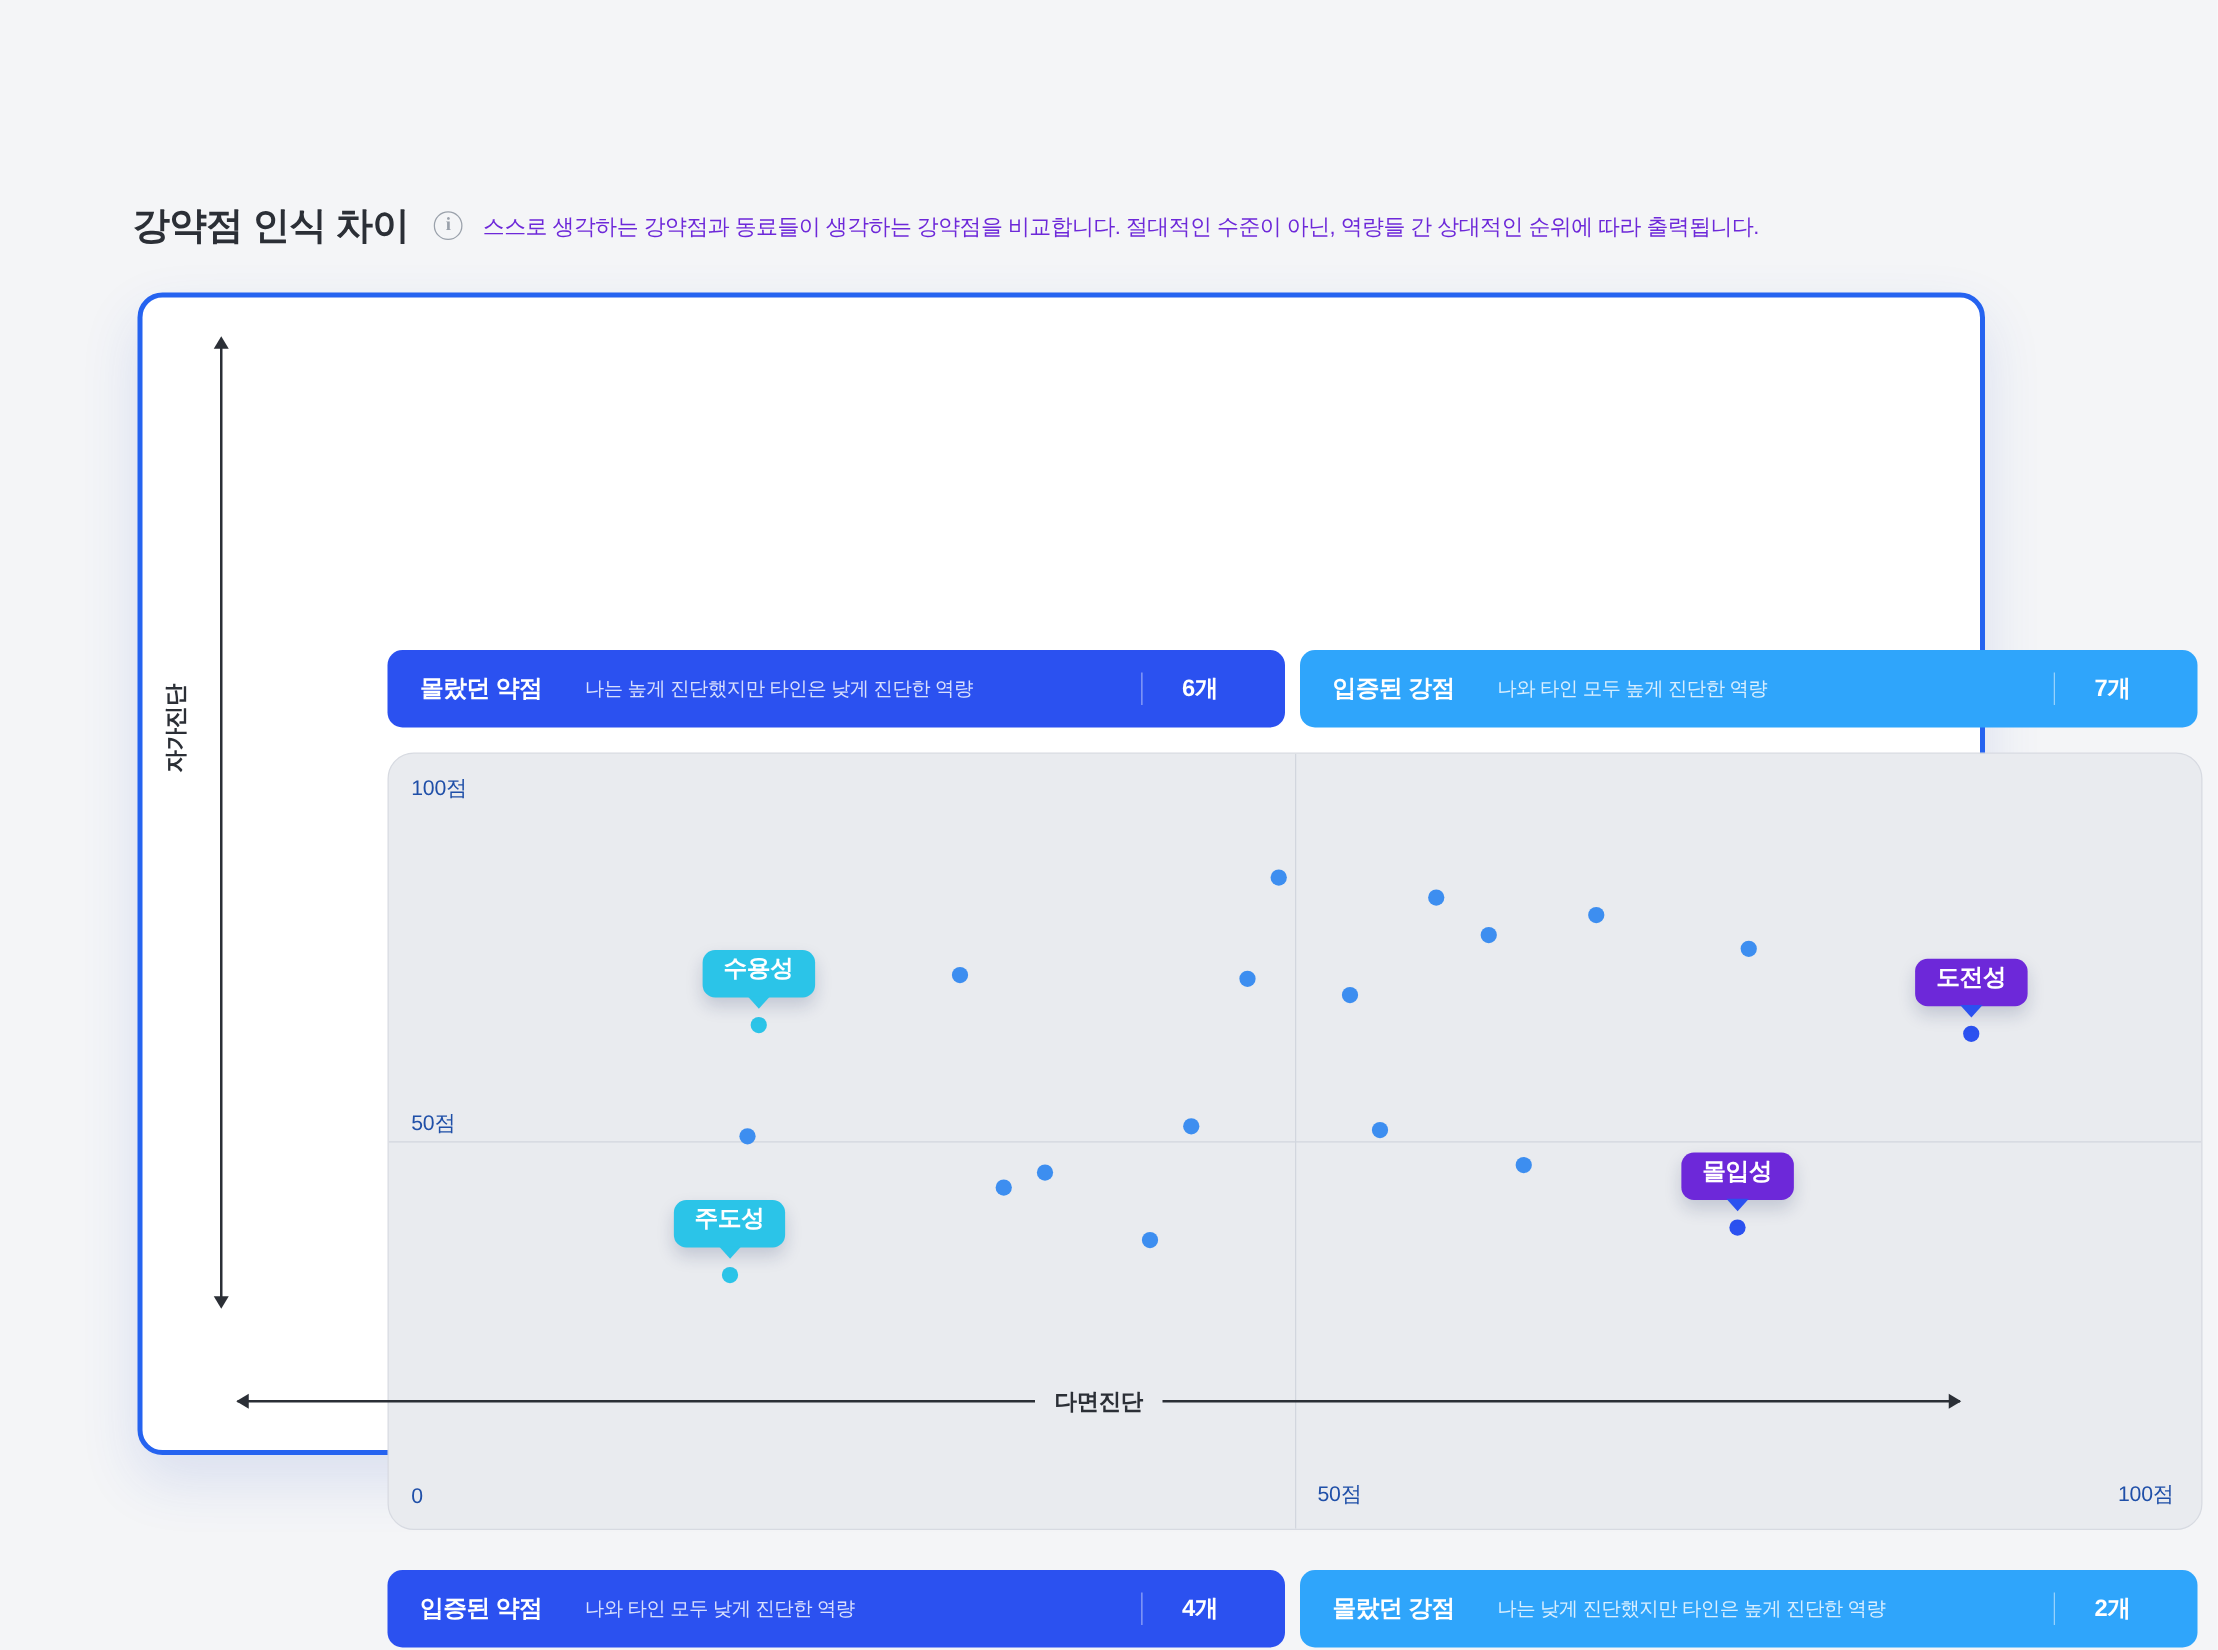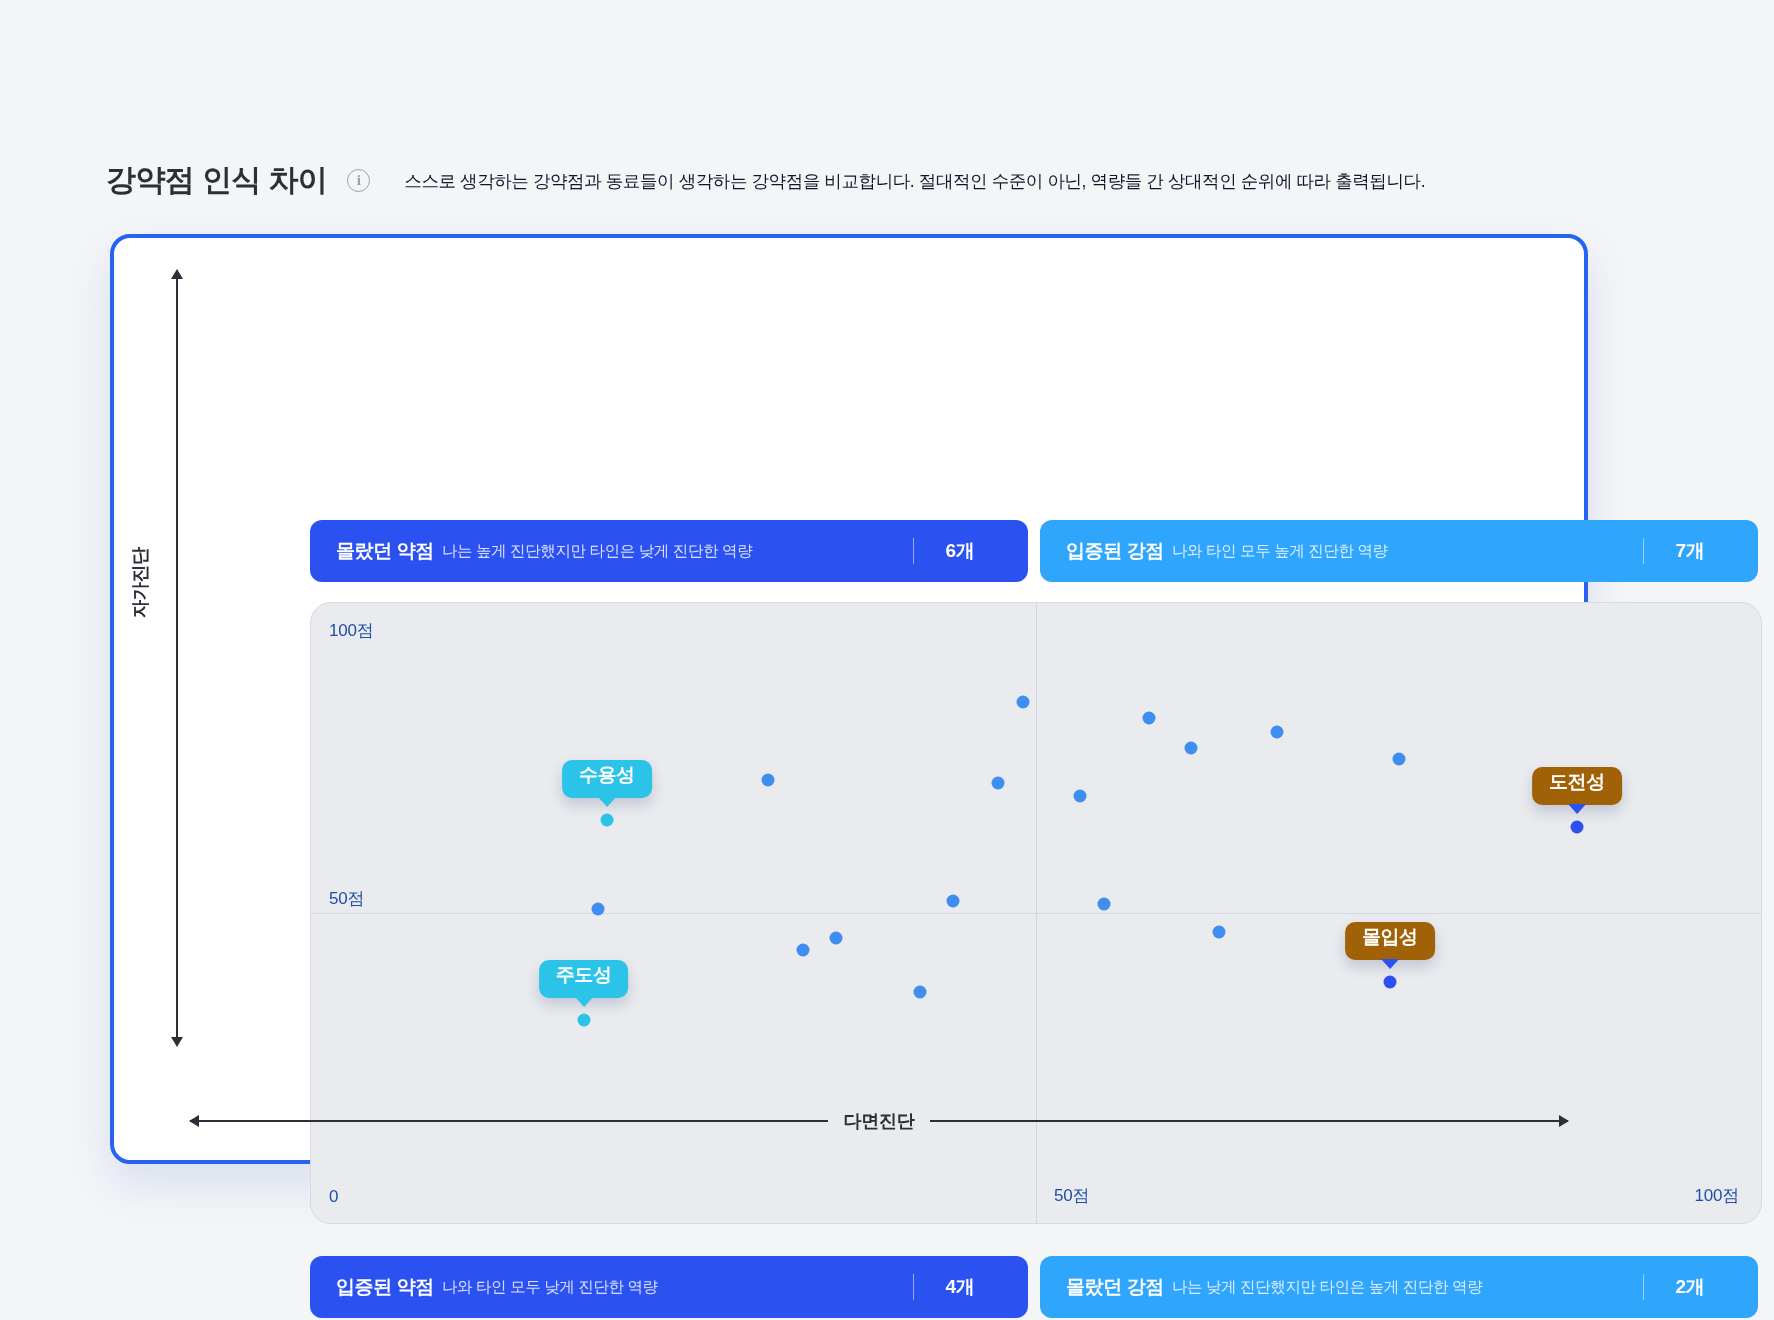--- a/index.html
+++ b/index.html
@@ -43,24 +43,24 @@
     font-weight: 700;
     display: flex;
     align-items: center;
     justify-content: center;
     font-family: "Liberation Serif", serif;
     flex: none;
     margin-left: 6px;
   }
   .page-subtitle {
     font-size: 17.5px;
-    color: #0f172a;
+    color: #6d28d9;
     letter-spacing: -0.4px;
     white-space: nowrap;
-    margin-left: 20px;
+    margin-left: 2px;
   }
 
   
   .card {
     position: absolute;
     left: 110px;
     top: 234px;
     width: 1478px;
     height: 930px;
     background: #ffffff;
@@ -171,21 +171,21 @@
 
   .banner-title {
     font-size: 19px;
     font-weight: 700;
     letter-spacing: -0.4px;
     white-space: nowrap;
   }
   .banner-desc {
     font-size: 15.5px;
     letter-spacing: -0.4px;
-    margin-left: 8px;
+    margin-left: 34px;
     color: rgba(255,255,255,0.82);
     white-space: nowrap;
   }
   .banner-sep {
     margin-left: auto;
     width: 1.5px;
     height: 26px;
     background: rgba(255,255,255,0.5);
   }
   .banner-count {
@@ -264,21 +264,21 @@
     left: 50%;
     bottom: -9px;
     margin-left: -9px;
     width: 0; height: 0;
     border-left: 9px solid transparent;
     border-right: 9px solid transparent;
     border-top: 10px solid currentColor;
   }
   .tag.cyan { background: #2bc4e8; color: #2bc4e8; }
   .tag.cyan > span { color: #ffffff; }
-  .tag.deep { background: #a16207; color: #2b51f0; }
+  .tag.deep { background: #6d28d9; color: #2b51f0; }
   .tag.deep > span { color: #ffffff; }
 </style>
 </head>
 <body>
 
 <div class="page">
 
   <div class="header">
     <div class="page-title">강약점 인식 차이</div>
     <div class="info-icon">i</div>

